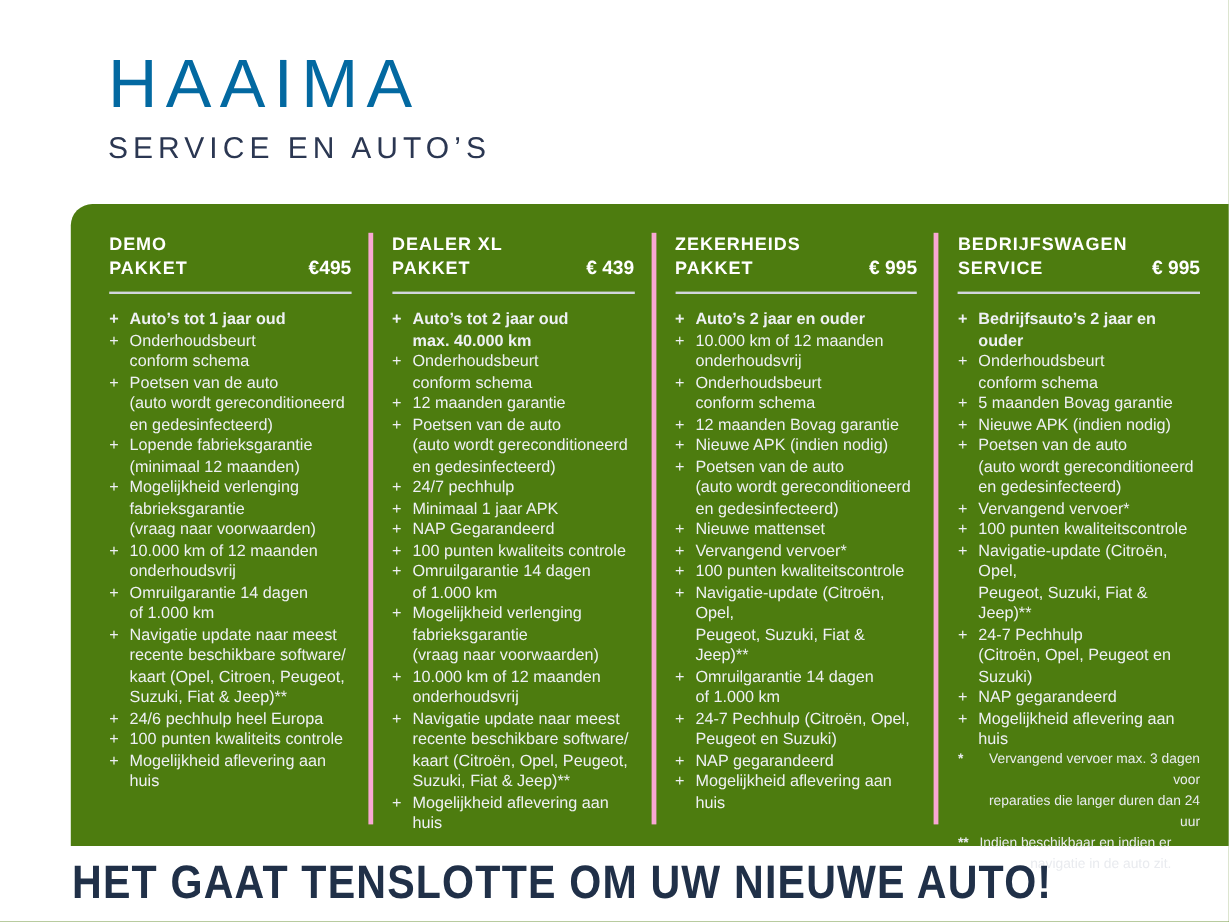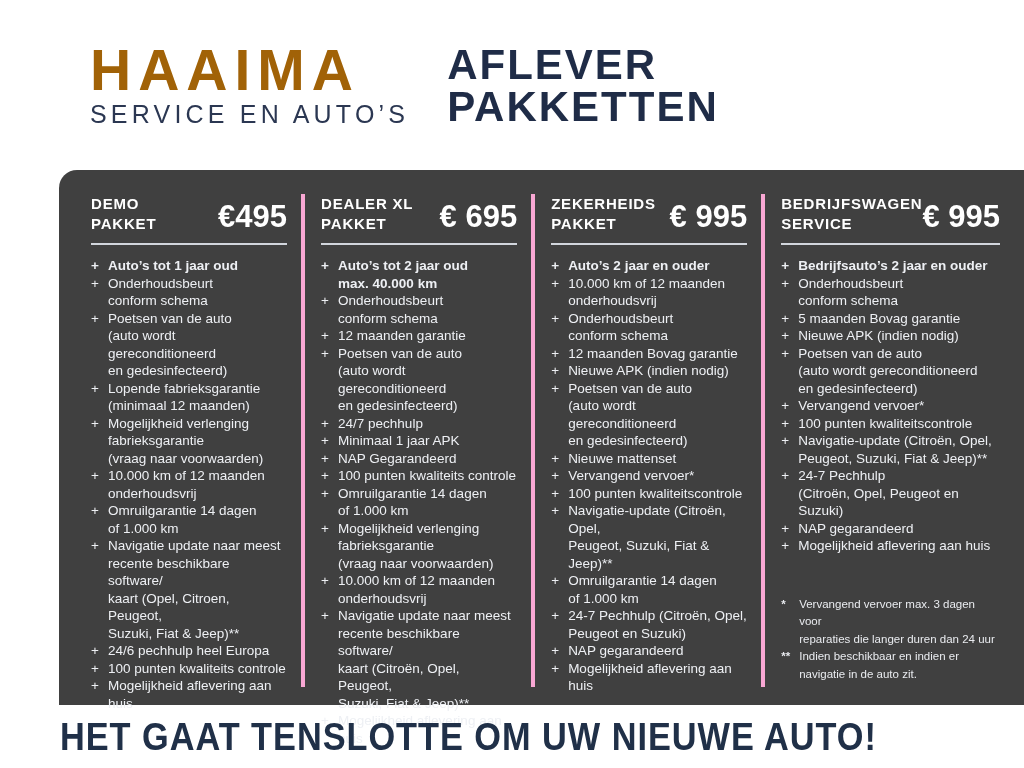--- a/index.html
+++ b/index.html
@@ -8,82 +8,80 @@
     background:#ffffff;
     font-family:"Liberation Sans", sans-serif;
     position:relative;
     overflow:hidden;
   }
 
   
   .header { position:absolute; top:42px; left:90px; display:flex; gap:38px; }
   .brand { }
   .brand-name {
-    font-size:57px; font-weight:bold; color:#a16207;
+    font-size:57px; font-weight:normal; color:#0369a1;
     letter-spacing:7px; line-height:1;
   }
   .brand-sub {
     font-size:25px; color:#2b3752; letter-spacing:4.2px;
-    margin-top:1px; white-space:nowrap;
+    margin-top:11px; white-space:nowrap;
   }
   .page-title {
     font-size:42px; font-weight:bold; color:#1f2c47;
     line-height:1.0; letter-spacing:2px; margin-top:2px;
     white-space:pre-line;
   }
 
   
   .panel {
     position:absolute; left:59px; top:170px; width:965px; height:535px;
-    background:#404040;
+    background:#4d7c0f;
     border-radius:18px 0 0 0;
     display:flex;
     padding:24px 10px 18px 32px;
   }
   .col { flex:1; display:flex; flex-direction:column; padding-right:14px; }
   .col + .col { border-left:4px solid #f9a8d4; padding-left:16px; }
 
   .col-head { display:flex; justify-content:space-between; align-items:flex-end; color:#ffffff; }
   .col-title {
     font-size:15px; font-weight:bold; letter-spacing:0.8px;
     line-height:1.3; white-space:pre-line;
   }
-  .col-price { font-size:31px; font-weight:bold; white-space:nowrap; line-height:1; padding-bottom:1px; }
+  .col-price { font-size:16px; font-weight:bold; white-space:nowrap; line-height:1; padding-bottom:1px; }
 
   .col-rule { border:none; border-top:2px solid #d2d6dd; margin:10px 0 12px 0; width:100%; }
 
   .items { list-style:none; color:#eef0f4; font-size:13.5px; line-height:17.5px; }
   .item { display:flex; }
   .item.bold { font-weight:bold; }
   .item .plus { flex:none; width:17px; }
   .item .txt { white-space:pre-line; }
 
   .footnotes { margin-top:auto; color:#e9ebef; font-size:11.5px; line-height:17.5px; padding-bottom:4px; }
   .footnote { display:flex; }
   .footnote .mark { flex:none; width:18px; font-weight:bold; }
-  .footnote .txt { white-space:pre-line; }
+  .footnote .txt { white-space:pre-line;text-align:right; }
 
   
   .tagline {
     position:absolute; left:60px; top:714px;
     font-size:35px; font-weight:bold; color:#203048;
     letter-spacing:1px; white-space:nowrap;
     transform:scale(0.98,1.12); transform-origin:left top;
   }
 </style>
 </head>
 <body>
 
 <div class="header">
   <div class="brand">
     <div class="brand-name">HAAIMA</div>
     <div class="brand-sub">SERVICE EN AUTO’S</div>
   </div>
-  <div class="page-title">AFLEVER
-PAKKETTEN</div>
 </div>
 
 <div class="panel">
 
   <div class="col">
     <div class="col-head">
       <div class="col-title">DEMO
 PAKKET</div>
       <div class="col-price">€495</div>
     </div>
@@ -144,21 +142,21 @@
           <span class="plus">+</span>
           <span class="txt">Mogelijkheid aflevering aan huis</span>
         </li>
       </ul>
   </div>
 
   <div class="col">
     <div class="col-head">
       <div class="col-title">DEALER XL
 PAKKET</div>
-      <div class="col-price">€ 695</div>
+      <div class="col-price">€ 439</div>
     </div>
     <hr class="col-rule">
     <ul class="items">
         <li class="item bold">
           <span class="plus">+</span>
           <span class="txt">Auto’s tot 2 jaar oud
 max. 40.000 km</span>
         </li>
         <li class="item">
           <span class="plus">+</span>

